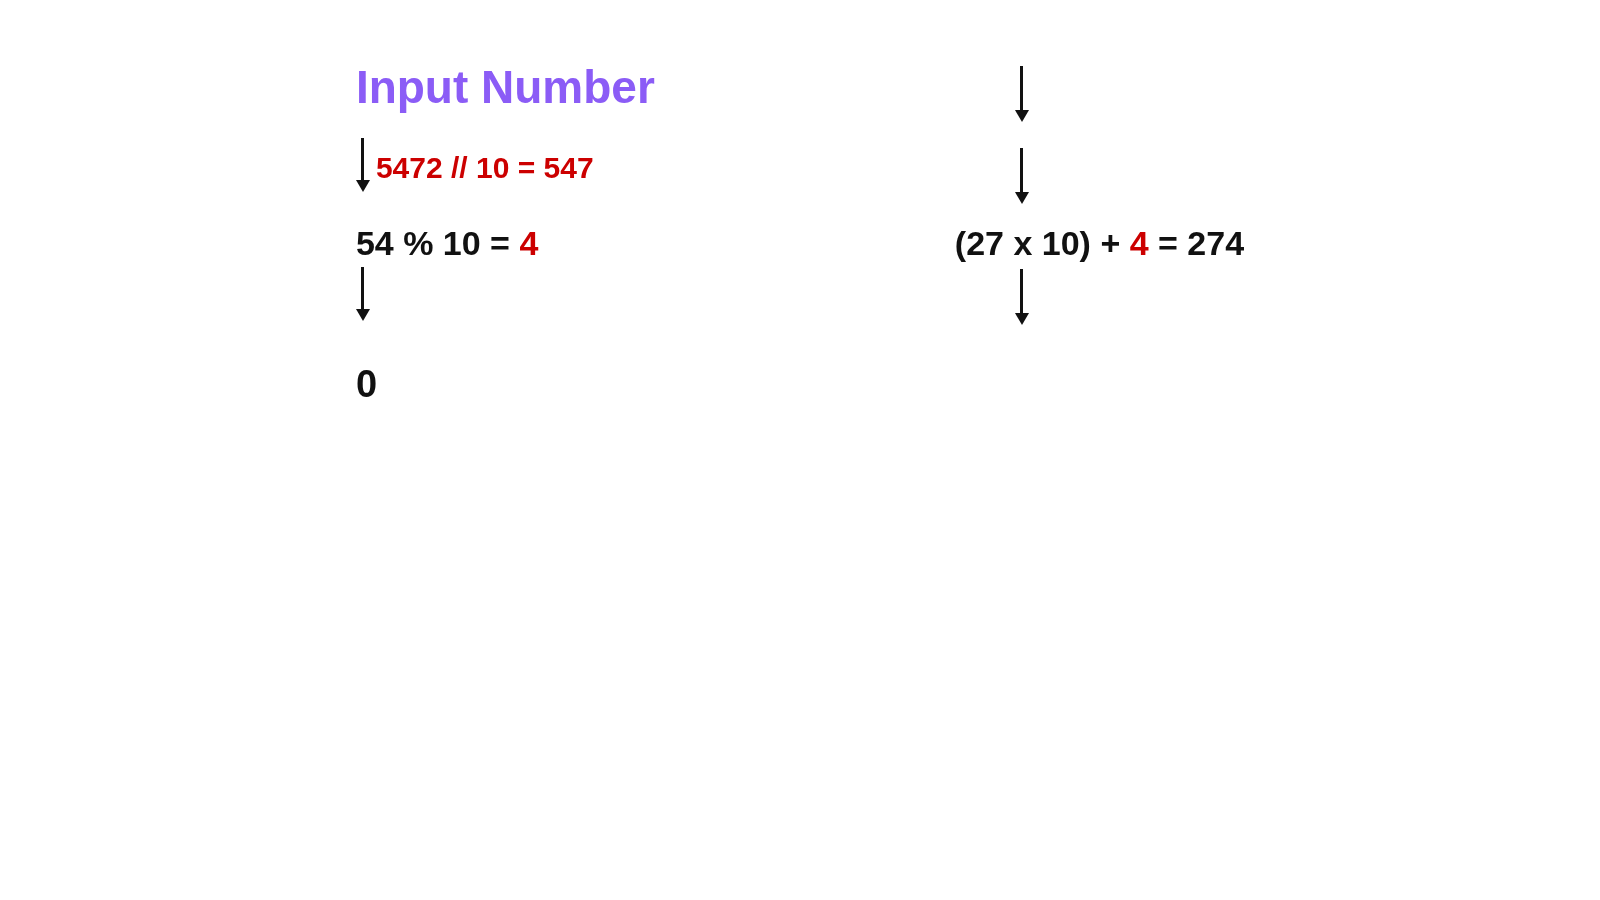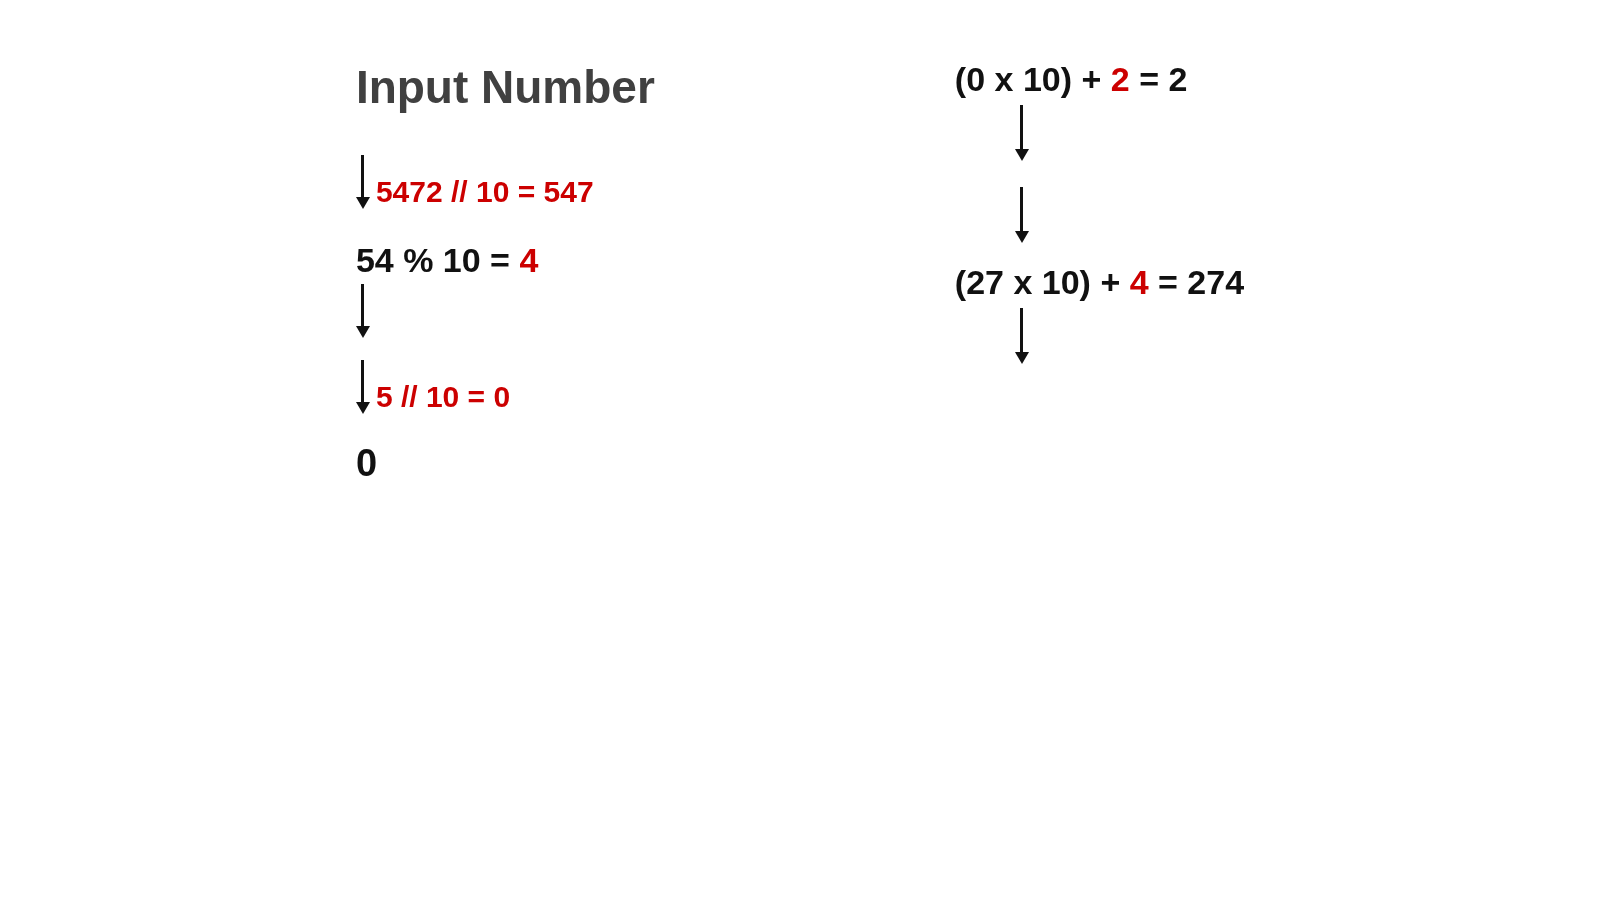--- a/index.html
+++ b/index.html
@@ -24,22 +24,22 @@
     .column {
       display: flex;
       flex-direction: column;
       align-items: flex-start;
       min-width: 280px;
     }
 
     .column-title {
       font-size: 46px;
       font-weight: 800;
-      color: #404040;
-      margin-bottom: 37px;
+      color: #8b5cf6;
+      margin-bottom: 20px;
       white-space: nowrap;
     }
 
     .step-row {
       display: flex;
       flex-direction: column;
       align-items: flex-start;
     }
 
     .step-main {
@@ -49,21 +49,21 @@
       white-space: nowrap;
     }
 
     .step-main .highlight {
       color: #cc0000;
     }
 
     .arrow-section {
       display: flex;
       flex-direction: row;
-      align-items: flex-end;
+      align-items: center;
       margin: 4px 0;
     }
 
     .arrow-line {
       display: flex;
       flex-direction: column;
       align-items: center;
       margin-right: 6px;
     }
 
@@ -132,40 +132,28 @@
     <div class="arrow-section">
       <div class="arrow-line">
         <div class="arrow-vert"></div>
         <div class="arrow-head"></div>
       </div>
     </div>
 
     <div class="gap-row"></div>
 
 
-    <div class="arrow-section">
-      <div class="arrow-line">
-        <div class="arrow-vert"></div>
-        <div class="arrow-head"></div>
-      </div>
-      <div class="step-sub">5 // 10 = 0</div>
-    </div>
 
     <div class="gap-row"></div>
 
     <div class="terminal">0</div>
   </div>
 
   <div class="column right-col">
 
-    <div class="step-row">
-      <div class="step-main">
-        (0 x 10) + <span class="highlight">2</span> =  2
-      </div>
-    </div>
 
     <div class="right-arrow-only" style="display:flex;flex-direction:column;align-items:center;margin:6px 0 6px 60px;">
       <div style="width:3px;height:44px;background:#111;"></div>
       <div style="width:0;height:0;border-left:7px solid transparent;border-right:7px solid transparent;border-top:12px solid #111;"></div>
     </div>
 
     <div class="gap-row"></div>
 
 
     <div class="right-arrow-only" style="display:flex;flex-direction:column;align-items:center;margin:6px 0 6px 60px;">

